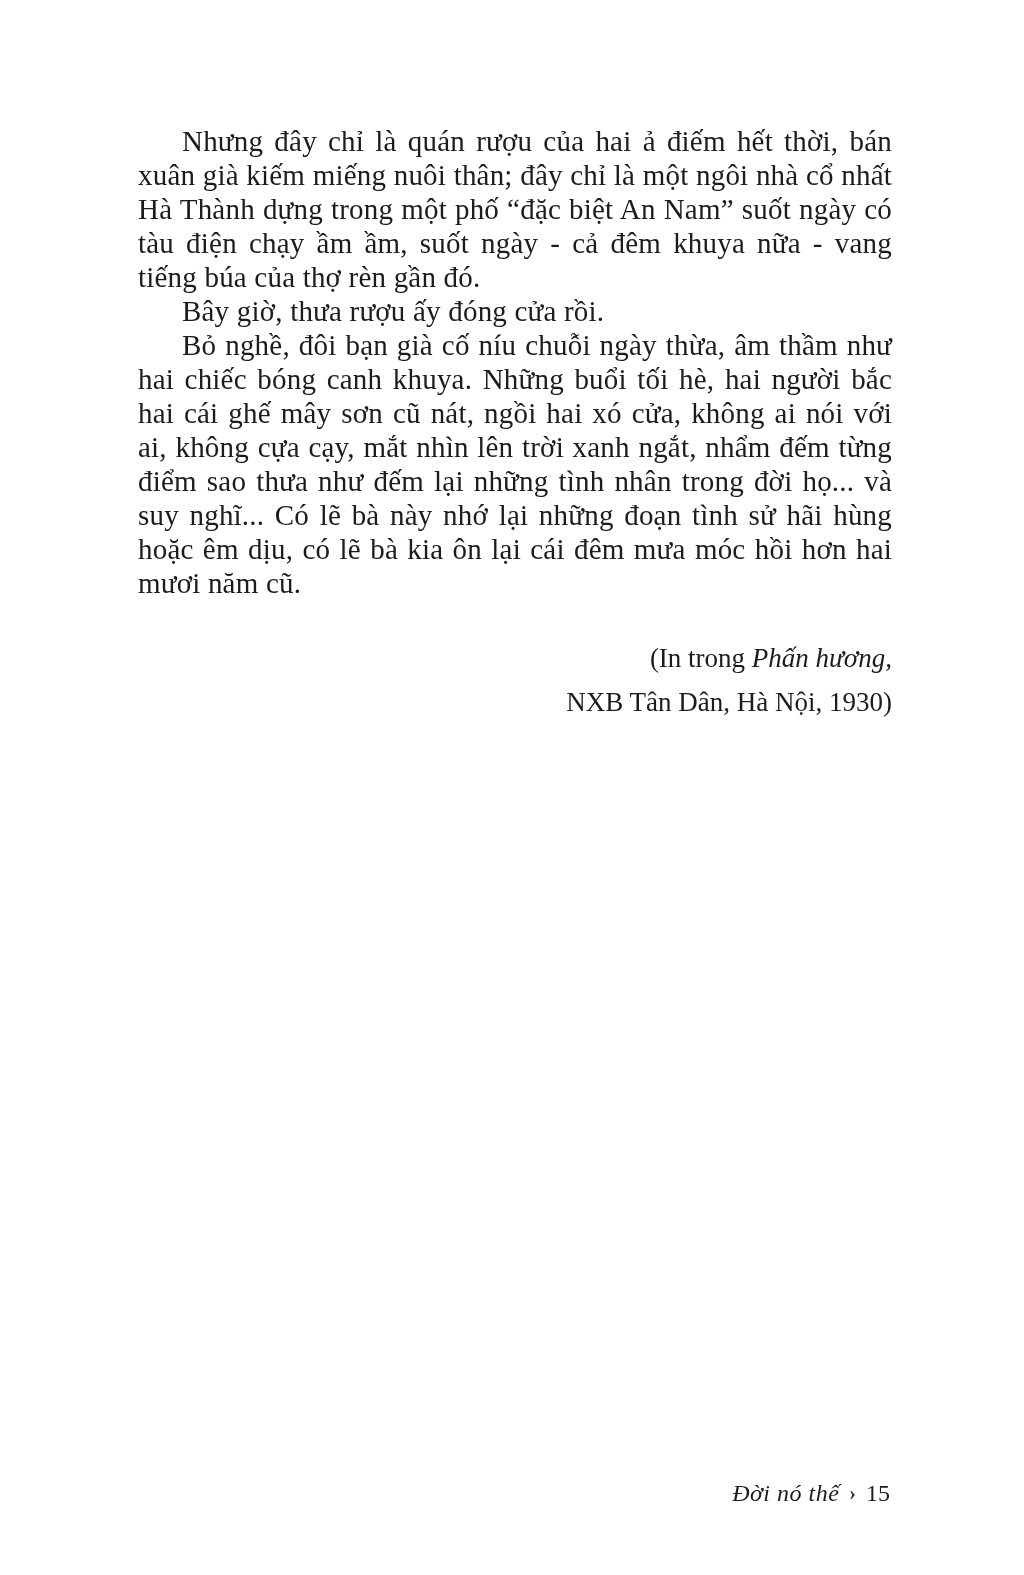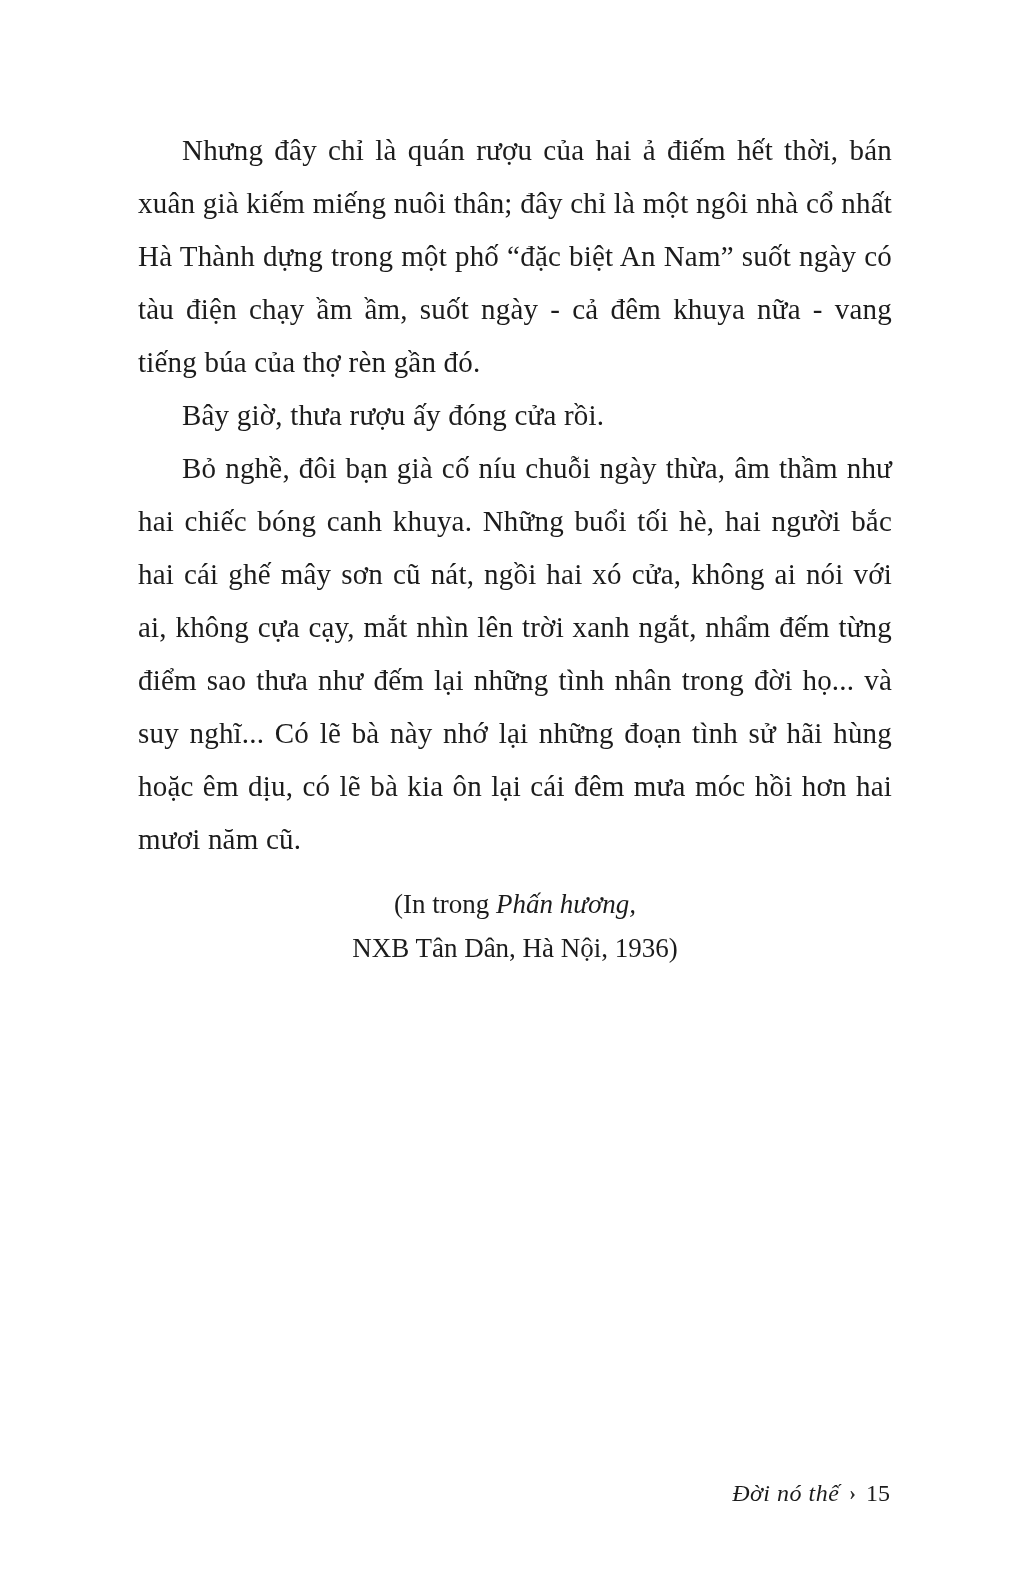--- a/index.html
+++ b/index.html
@@ -19,28 +19,28 @@
   }
   .text-block {
     position: absolute;
     left: 138px;
     top: 124px;
     width: 754px;
   }
   .para {
     margin: 0;
     font-size: 29px;
-    line-height: 53px;
+    line-height: 34px;
     text-align: justify;
     text-indent: 44px;
     letter-spacing: 0.2px;
   }
   .attribution {
-    margin-top: 16px;
-    text-align: center;
+    margin-top: 36px;
+    text-align: right;
     font-size: 27px;
     line-height: 44px;
   }
   .italic {
     font-style: italic;
   }
   .page-footer {
     position: absolute;
     right: 134px;
     top: 1478px;
@@ -66,21 +66,21 @@
 
 <div class="page">
 
   <div class="text-block">
     <p class="para">Nhưng đây chỉ là quán rượu của hai ả điếm hết thời, bán xuân già kiếm miếng nuôi thân; đây chỉ là một ngôi nhà cổ nhất Hà Thành dựng trong một phố “đặc biệt An Nam” suốt ngày có tàu điện chạy ầm ầm, suốt ngày - cả đêm khuya nữa - vang tiếng búa của thợ rèn gần đó.</p>
     <p class="para">Bây giờ, thưa rượu ấy đóng cửa rồi.</p>
     <p class="para">Bỏ nghề, đôi bạn già cố níu chuỗi ngày thừa, âm thầm như hai chiếc bóng canh khuya. Những buổi tối hè, hai người bắc hai cái ghế mây sơn cũ nát, ngồi hai xó cửa, không ai nói với ai, không cựa cạy, mắt nhìn lên trời xanh ngắt, nhẩm đếm từng điểm sao thưa như đếm lại những tình nhân trong đời họ... và suy nghĩ... Có lẽ bà này nhớ lại những đoạn tình sử hãi hùng hoặc êm dịu, có lẽ bà kia ôn lại cái đêm mưa móc hồi hơn hai mươi năm cũ.</p>
 
     <div class="attribution">
       <div class="attr-line"><span>(In trong </span><span class="italic">Phấn hương,</span></div>
-      <div class="attr-line">NXB Tân Dân, Hà Nội, 1936)</div>
+      <div class="attr-line">NXB Tân Dân, Hà Nội, 1930)</div>
     </div>
   </div>
 
   <div class="page-footer">
     <span class="book-title">Đời nó thế</span>
     <span class="separator">›</span>
     <span class="page-number">15</span>
   </div>
 
 </div>

